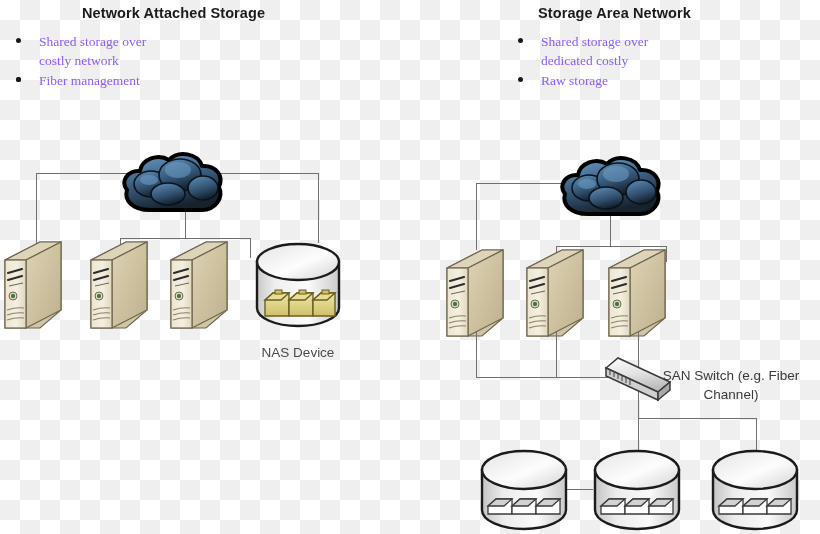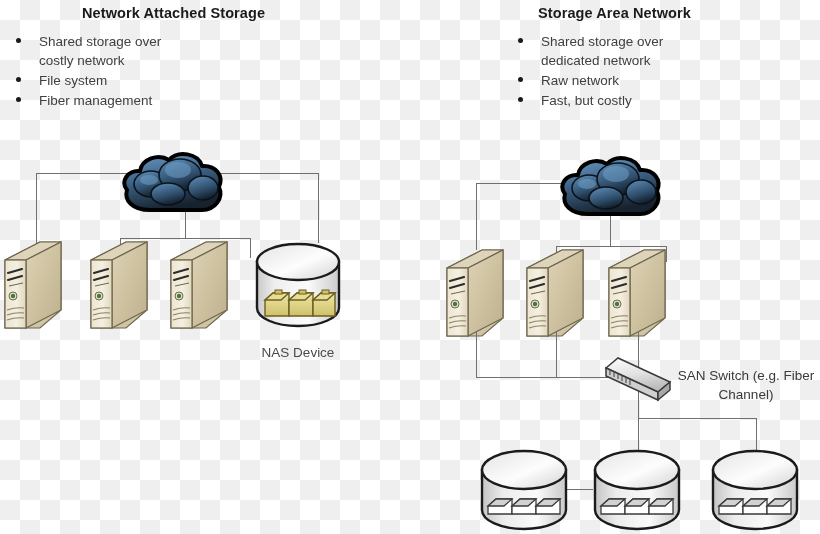--- a/index.html
+++ b/index.html
@@ -30,22 +30,23 @@
     position: absolute;
     font-size: 14.5px;
     font-weight: bold;
     color: #1b1b1b;
     letter-spacing: .1px;
     white-space: nowrap;
   }
   .bullets {
     position: absolute;
     font-size: 13.5px;
-    color: #404040;
+    color: #8b5cf6;
     line-height: 19px;
+    font-family: Liberation Serif, serif;
   }
   .bullets .row {
     position: relative;
     padding-left: 25px;
     margin-bottom: 1px;
   }
   .bullets .row .dot {
     position: absolute;
     left: 2px;
     top: 6px;
@@ -111,21 +112,20 @@
   <div class="col-title" style="left:82px; top:5px;">Network Attached Storage</div>
 
   <div class="bullets" style="left:14px; top:32px; width:215px;">
     <div class="row">
       <span class="dot"></span>
       <span class="txt">Shared storage over</span>
       <span class="txt">costly network</span>
     </div>
     <div class="row">
       <span class="dot"></span>
-      <span class="txt">File system</span>
     </div>
     <div class="row">
       <span class="dot"></span>
       <span class="txt">Fiber management</span>
     </div>
   </div>
 
   <div class="ln h" style="left:36px;  top:173px; width:108px;"></div>
   <div class="ln h" style="left:206px; top:173px; width:112px;"></div>
   <div class="ln v" style="left:36px;  top:173px; height:72px;"></div>
@@ -277,29 +277,25 @@
     </svg>
   </div>
   <div class="cap gray" style="left:248px; top:343px; width:100px;">NAS Device</div>
 
   <div class="col-title" style="left:538px; top:5px;text-align:center;">Storage Area Network</div>
 
   <div class="bullets" style="left:516px; top:32px; width:220px;">
     <div class="row">
       <span class="dot"></span>
       <span class="txt">Shared storage over</span>
-      <span class="txt">dedicated network</span>
+      <span class="txt">dedicated costly</span>
     </div>
     <div class="row">
       <span class="dot"></span>
-      <span class="txt">Raw network</span>
-    </div>
-    <div class="row">
-      <span class="dot"></span>
-      <span class="txt">Fast, but costly</span>
+      <span class="txt">Raw storage</span>
     </div>
   </div>
 
   <div class="ln h" style="left:476px; top:183px; width:110px;"></div>
   <div class="ln v" style="left:476px; top:183px; height:67px;"></div>
   <div class="ln v" style="left:610px; top:216px; height:30px;"></div>
   <div class="ln h" style="left:556px; top:246px; width:110px;"></div>
   <div class="ln v" style="left:556px; top:246px; height:16px;"></div>
   <div class="ln v" style="left:666px; top:246px; height:16px;"></div>
 
@@ -404,21 +400,21 @@
       <g stroke="#4a4a4a" stroke-width="1.1">
         <path d="M8 17 L8 23"></path>
           <path d="M12 19 L12 25"></path>
           <path d="M16 21 L16 27"></path>
         <path d="M20 23 L20 29"></path>
           <path d="M24 25 L24 31"></path>
           <path d="M28 27 L28 33"></path>
       </g>
     </svg>
   </div>
-  <div class="cap" style="left:672px; top:366px; width:148px;">
+  <div class="cap" style="left:657px; top:366px; width:148px;">
     <span>SAN Switch (e.g. Fiber</span>
     <span>Channel)</span>
   </div>
 
   <div class="ln h" style="left:638px; top:418px; width:118px;"></div>
   <div class="ln v" style="left:638px; top:418px; height:42px;"></div>
   <div class="ln v" style="left:756px; top:418px; height:42px;"></div>
   <div class="ln h" style="left:565px; top:489px; width:28px;"></div>
 
   <div class="cyl" style="left:478px; top:448px; width:92px; height:86px;">

